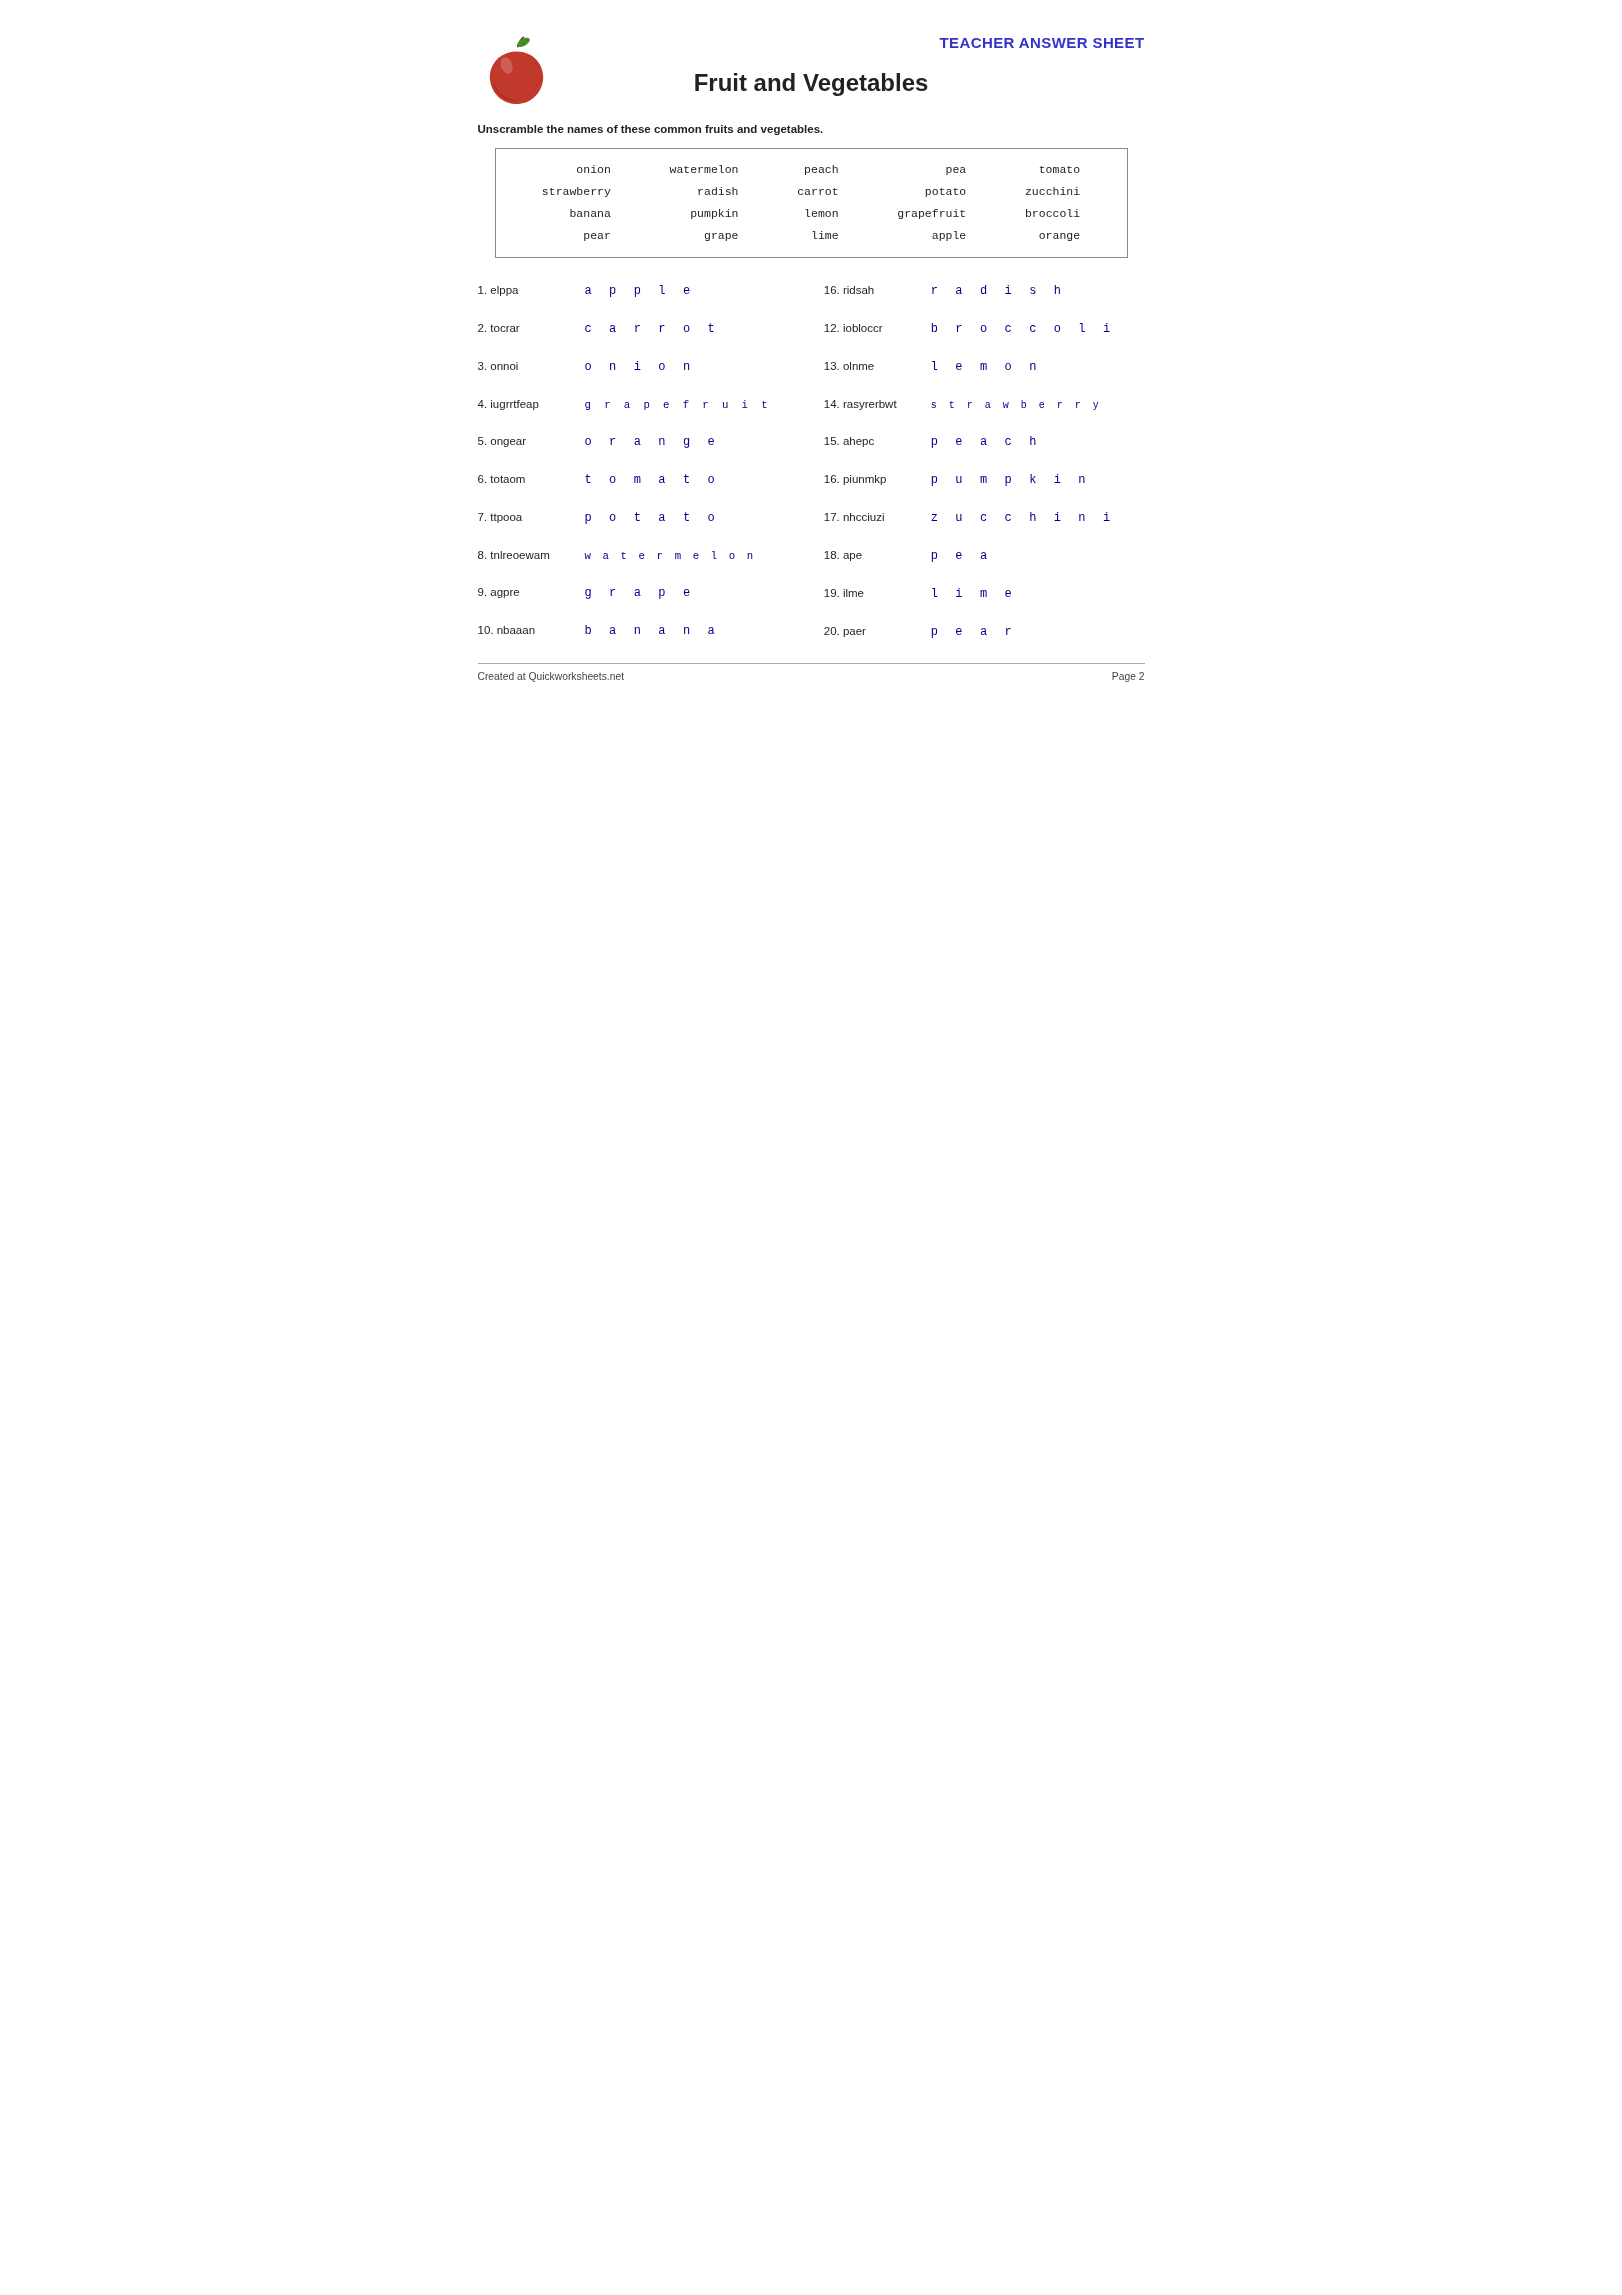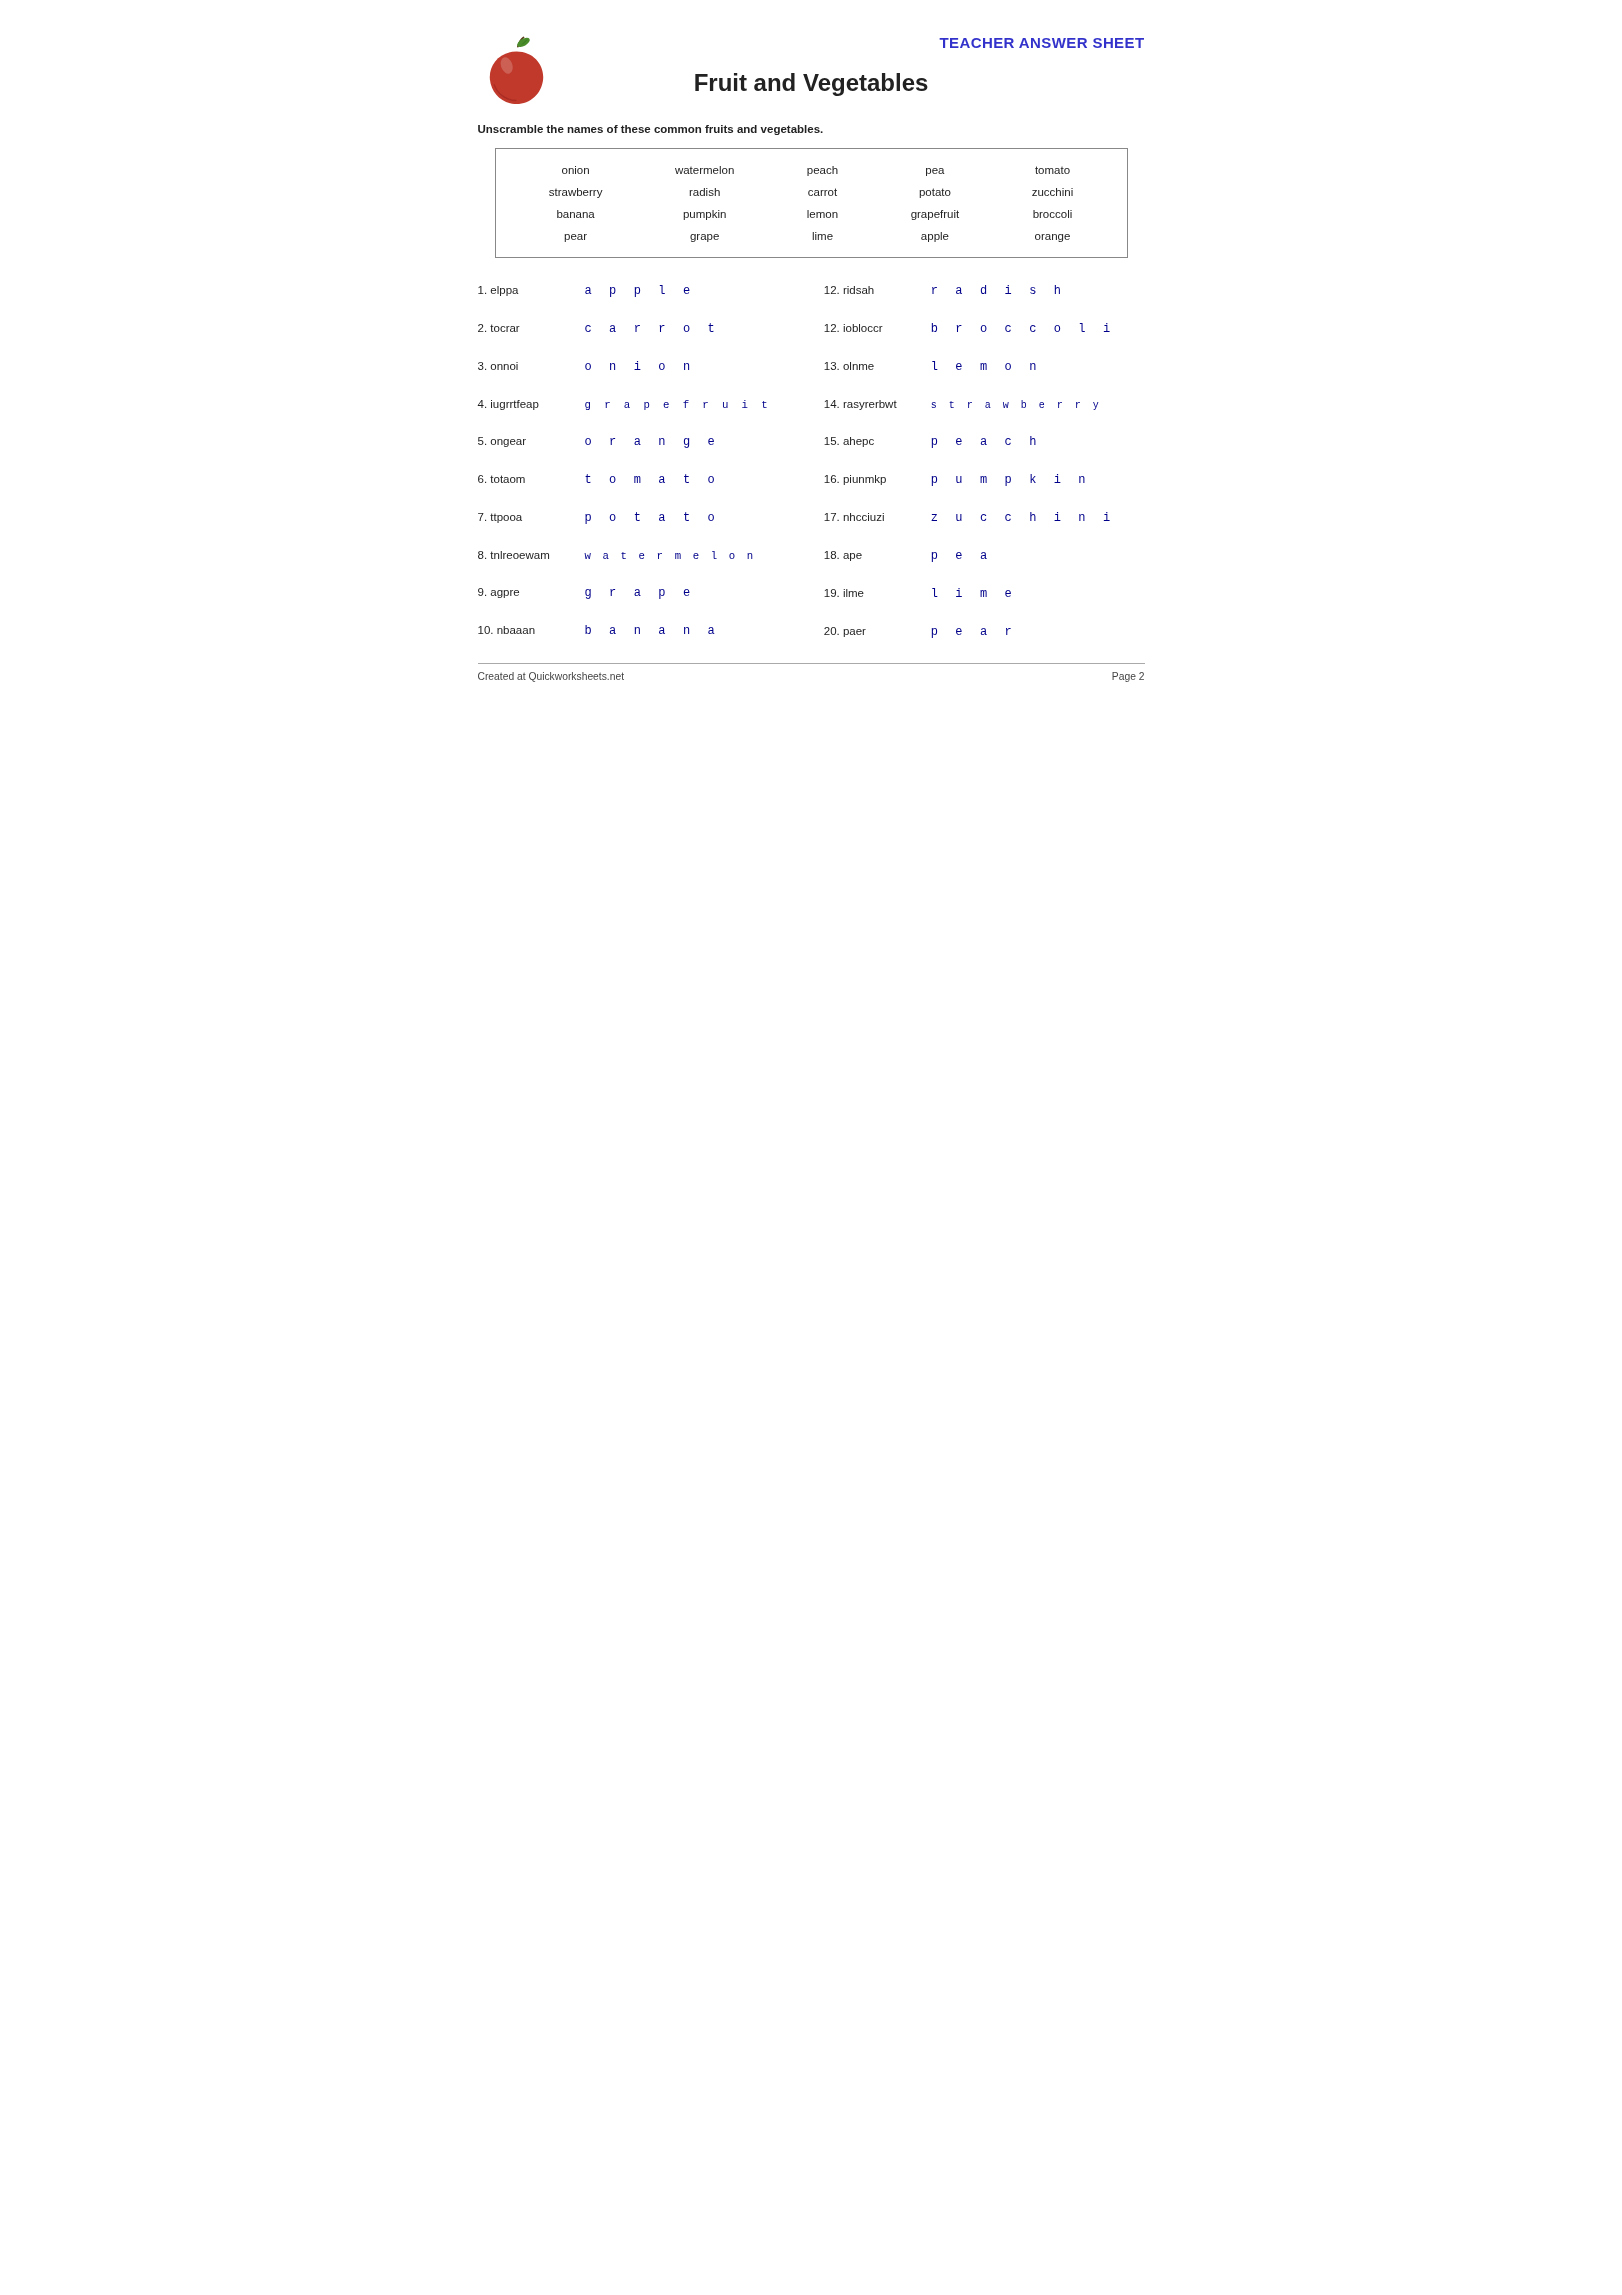--- a/index.html
+++ b/index.html
@@ -58,21 +58,22 @@
 
     .word-box {
       border: 0.9px solid #888;
       margin: 0 17px 26px 17px;
       padding: 12px 17px;
     }
 
     .word-box-inner {
       display: flex;
       justify-content: space-around;
-      text-align: center;
+      text-align: right;
+      font-family: Liberation Mono, monospace;
     }
 
     .word-col {
       display: flex;
       flex-direction: column;
       gap: 3.4px;
       font-size: 11.5px;
       color: #222;
       line-height: 1.6;
     }
@@ -231,21 +232,21 @@
     </div>
     <div class="question-row">
       <span class="q-num">10. nbaaan</span>
       <span class="q-answer">b a n a n a</span>
     </div>
   </div>
 
   <div class="col-right">
 
     <div class="question-row">
-      <span class="q-num">12. ridsah</span>
+      <span class="q-num">16. ridsah</span>
       <span class="q-answer">r a d i s h</span>
     </div>
     <div class="question-row">
       <span class="q-num">12. iobloccr</span>
       <span class="q-answer">b r o c c o l i</span>
     </div>
     <div class="question-row">
       <span class="q-num">13. olnme</span>
       <span class="q-answer">l e m o n</span>
     </div>

